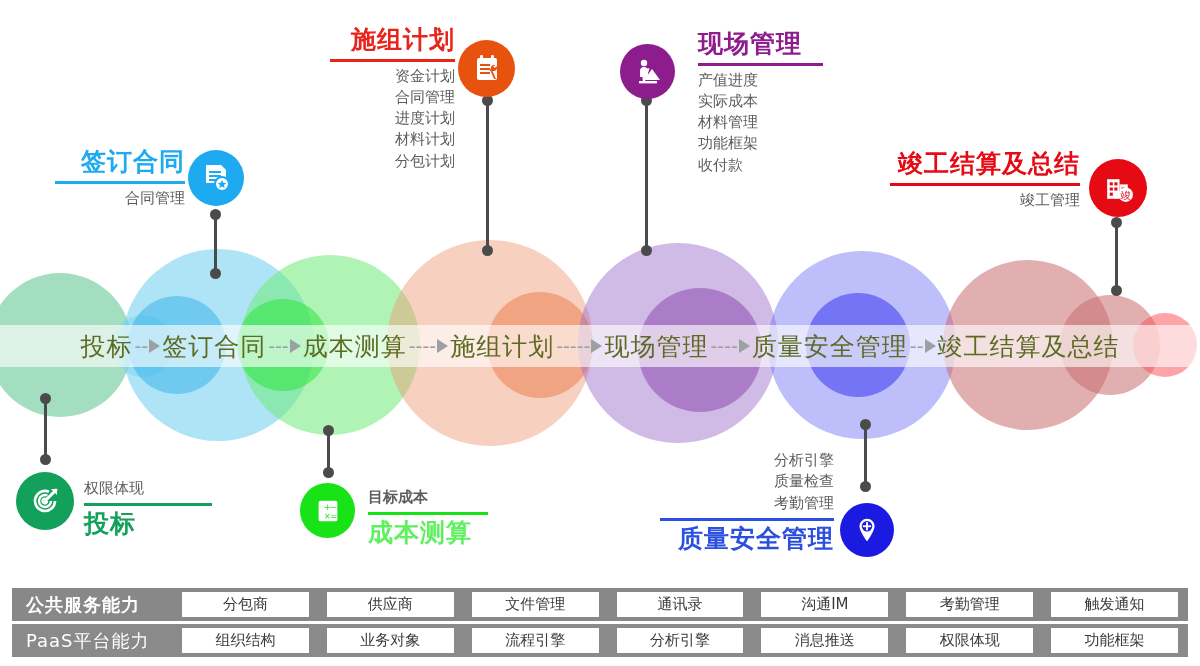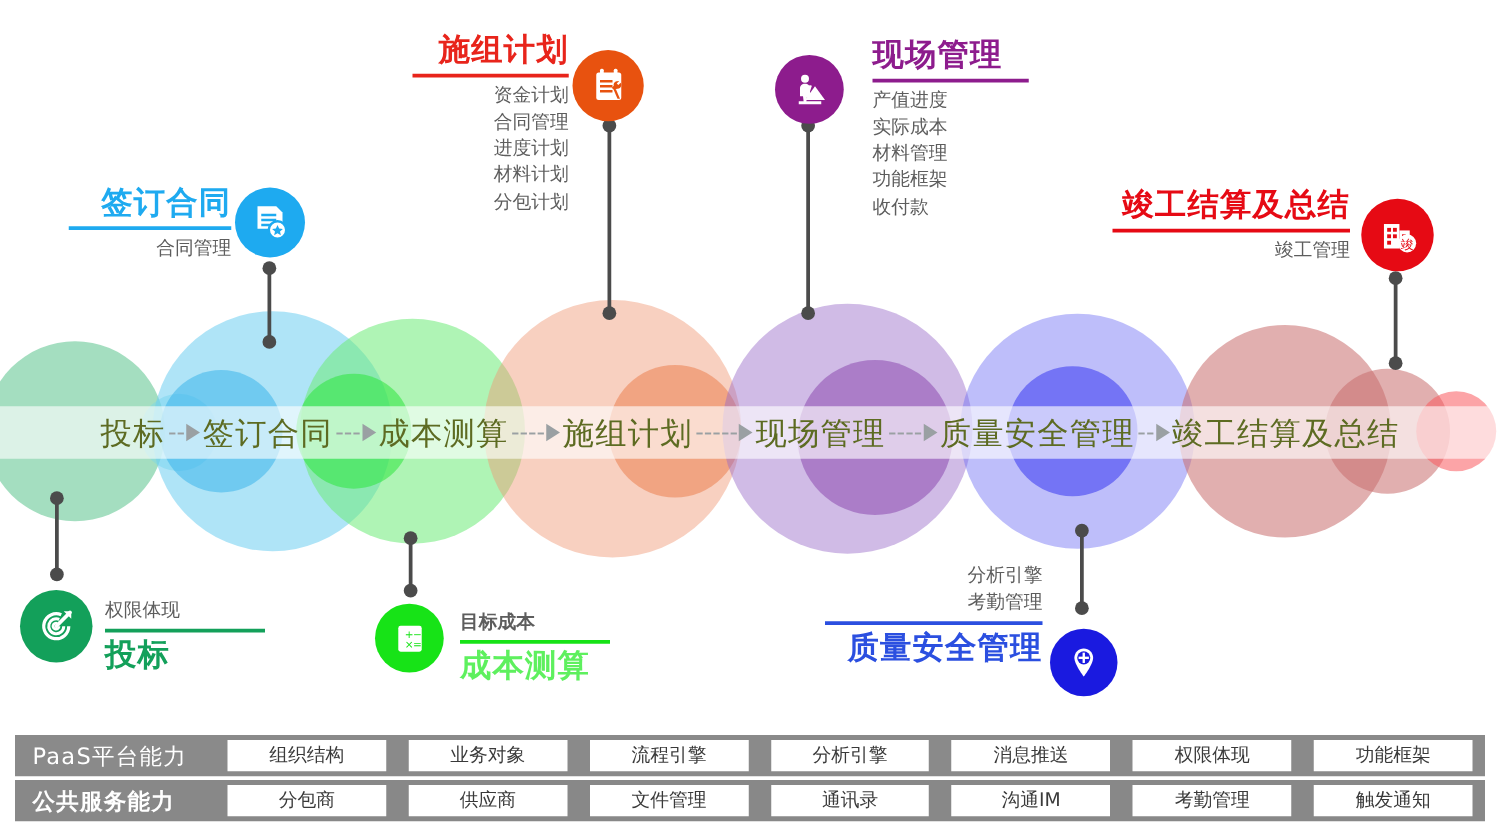--- a/index.html
+++ b/index.html
@@ -252,54 +252,55 @@
   </div>
   <div class="callout" style="left:368px;top:487px;width:120px;">
     <div class="citems left-al" style="margin-top:0;font-weight:bold;">目标成本</div>
     <div class="crule" style="background:#17e317;margin-top:4px;"></div>
     <div class="ctitle left-al" style="color:#5ef05e;margin-top:4px;">成本测算</div>
   </div>
 
   <div class="callout" style="left:660px;top:450px;width:174px;">
     <div class="citems right-al" id="items-quality" style="margin-top:0;">
         <span class="citem">分析引擎</span>
+        <span class="citem">质量检查</span>
         <span class="citem">考勤管理</span>
       </div>
     <div class="crule" style="background:#2b4fe0;margin-top:4px;"></div>
     <div class="ctitle right-al" style="color:#2b4fe0;margin-top:4px;">质量安全管理</div>
   </div>
   <div class="iconc" style="left:840px;top:503px;width:54px;height:54px;background:#1a1ae0;">
     <svg width="30" height="30" viewBox="0 0 32 32" aria-hidden="true">
       <path d="M16 4c-4.4 0-8 3.5-8 7.9 0 5.6 8 16.1 8 16.1s8-10.5 8-16.1C24 7.5 20.4 4 16 4z" fill="#ffffff"></path>
       <circle cx="16" cy="12" r="5.6" fill="#1a1ae0"></circle>
       <rect x="15" y="7.6" width="2" height="8.8" fill="#ffffff"></rect>
       <rect x="11.6" y="11" width="8.8" height="2" fill="#ffffff"></rect>
     </svg>
   </div>
 
   <div class="captable" id="cap-table">
+      <div class="caprow">
+        <div class="caplabel">公共服务能力</div>
+        <div class="capcells">
+          <div class="capcell">分包商</div>
+          <div class="capcell">供应商</div>
+          <div class="capcell">文件管理</div>
+          <div class="capcell">通讯录</div>
+          <div class="capcell">沟通IM</div>
+          <div class="capcell">考勤管理</div>
+          <div class="capcell">触发通知</div>
+        </div>
+      </div>
       <div class="caprow second">
         <div class="caplabel">PaaS平台能力</div>
         <div class="capcells">
           <div class="capcell">组织结构</div>
           <div class="capcell">业务对象</div>
           <div class="capcell">流程引擎</div>
           <div class="capcell">分析引擎</div>
           <div class="capcell">消息推送</div>
           <div class="capcell">权限体现</div>
           <div class="capcell">功能框架</div>
         </div>
       </div>
-      <div class="caprow">
-        <div class="caplabel">公共服务能力</div>
-        <div class="capcells">
-          <div class="capcell">分包商</div>
-          <div class="capcell">供应商</div>
-          <div class="capcell">文件管理</div>
-          <div class="capcell">通讯录</div>
-          <div class="capcell">沟通IM</div>
-          <div class="capcell">考勤管理</div>
-          <div class="capcell">触发通知</div>
-        </div>
-      </div>
     </div>
 
 </div>
 
 </body></html>

